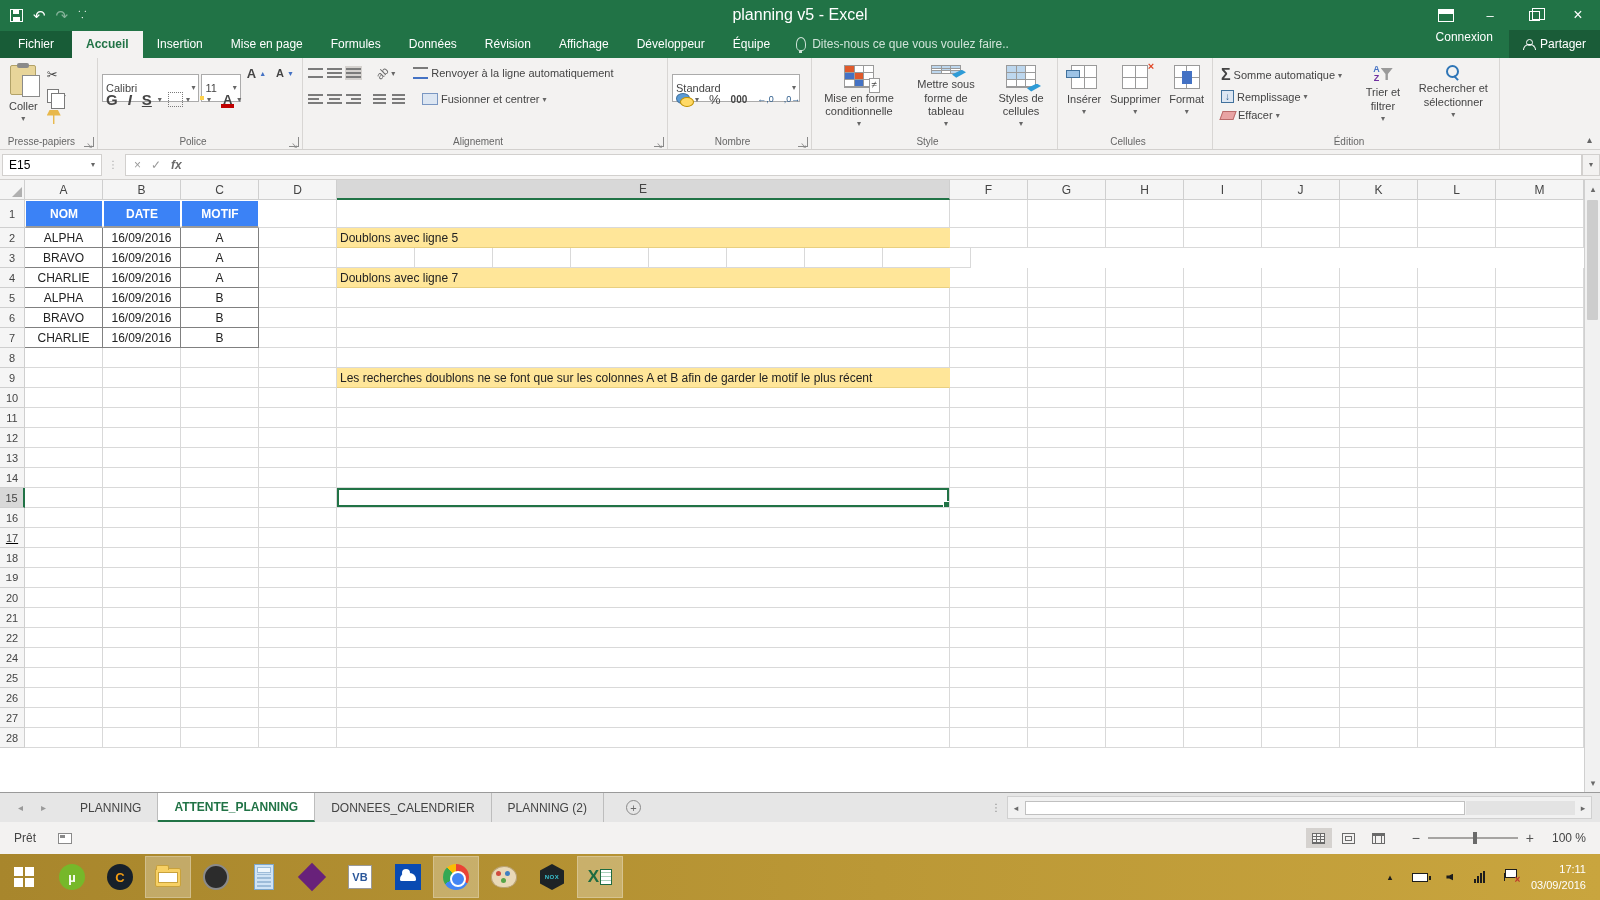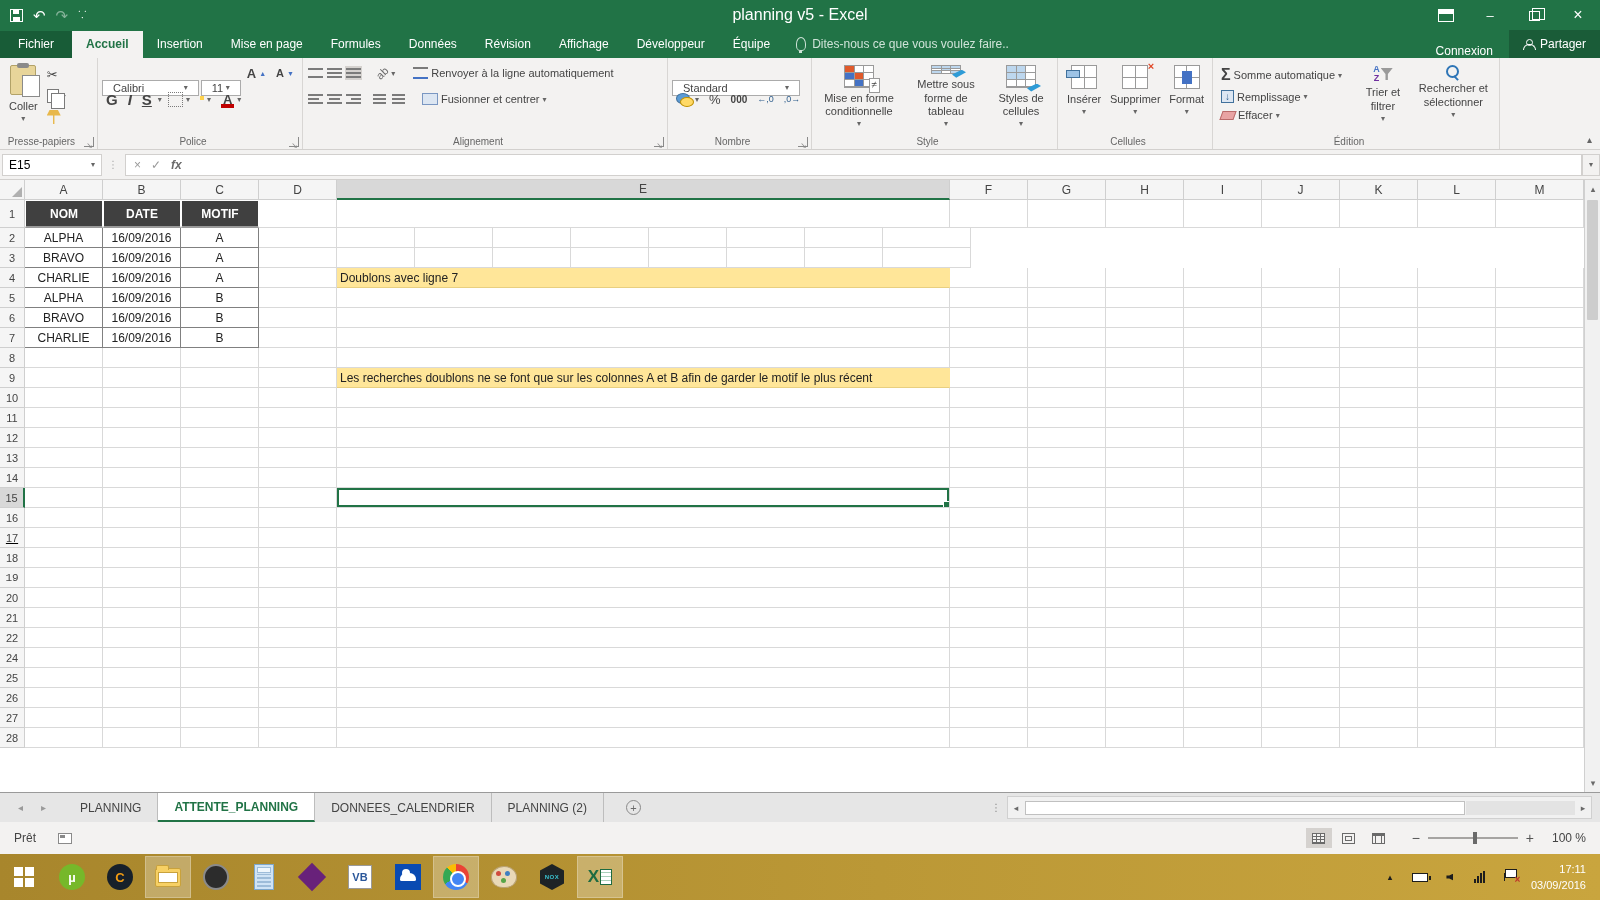--- a/index.html
+++ b/index.html
@@ -25,40 +25,40 @@
   .restore-g:before { content:""; position:absolute; left:2px; top:-4px; width:11px; height:10px; border:1px solid #fff; }
   
   .tabrow { position:absolute; left:0; top:30px; width:1600px; height:28px; background:#217346;
     display:flex; align-items:flex-end; color:#fff; font-size:12px; }
   .rtab { padding:6px 14px 7px; cursor:pointer; white-space:nowrap; }
   .rtab.file { background:#185C37; padding:6px 18px 7px; }
   .rtab.active { background:#f3f2f1; color:#217346; font-weight:bold; }
   .tellme { display:flex; align-items:center; gap:6px; color:#cfe3d8; padding:6px 12px 7px; cursor:text; }
   .bulb { width:10px; height:14px; border:1.5px solid #cfe3d8; border-radius:50% 50% 40% 40%; position:relative; }
   .bulb:after { content:""; position:absolute; left:2px; bottom:-3px; width:3px; height:2px; background:#cfe3d8; }
-  .tab-right { margin-left:auto; display:flex; align-items:flex-end; height:28px; }
+  .tab-right { margin-left:auto; display:flex; align-items:flex-start; height:28px; }
   .connexion { padding:0 16px; cursor:pointer; }
   .partager { display:flex; align-items:center; gap:6px; padding:0 14px; height:28px;
     background:#1a5c38; cursor:pointer; }
   .person { width:11px; height:11px; position:relative; }
   .person:before { content:""; position:absolute; left:3px; top:0; width:5px; height:5px; border:1.2px solid #fff; border-radius:50%; }
   .person:after { content:""; position:absolute; left:0; bottom:0; width:11px; height:5px; border:1.2px solid #fff; border-bottom:none; border-radius:6px 6px 0 0; }
   
   .ribbon { position:absolute; left:0; top:58px; width:1600px; height:92px; background:#f3f2f1;
     border-bottom:1px solid #d2d0ce; display:flex; font-size:11px; color:#444; }
   .rgroup { position:relative; height:100%; border-right:1px solid #d8d6d4; padding:3px 4px 16px; }
   .glabel { position:absolute; bottom:2px; left:0; right:14px; text-align:center; color:#666; font-size:10px; }
   .launcher { position:absolute; bottom:2px; right:3px; width:10px; height:10px; border-left:1px solid #8a8a8a; border-top:1px solid #8a8a8a; transform:rotate(180deg); cursor:pointer; }
   .launcher:after { content:"↘"; position:absolute; left:0px; top:-4px; font-size:8px; color:#8a8a8a; transform:rotate(180deg); }
   .bigbtn { display:flex; flex-direction:column; align-items:center; justify-content:flex-start;
     padding:4px 5px 2px; cursor:pointer; text-align:center; line-height:1.25; height:70px; }
   .caret { font-size:8px; color:#666; }
   .smallbtn { display:flex; align-items:center; gap:3px; padding:2px 4px; cursor:pointer; white-space:nowrap; }
   .combo { background:#fff; border:1px solid #ababab; display:flex; align-items:center;
-    height:16px; padding:0 10px; cursor:pointer;margin-top:29px; }
+    height:28px; padding:0 3px; cursor:pointer;margin-top:29px; }
   .combo .caret { margin-left:auto; }
   .rrow { display:flex; align-items:center; gap:2px; height:24px; margin-bottom:2px; }
   
   .clip { width:26px; height:30px; background:#e8d59a; border:1px solid #b2a268; border-radius:2px; position:relative; }
   .clip:before { content:""; position:absolute; left:6px; top:-3px; width:12px; height:5px; background:#8a8a8a; border-radius:2px; }
   .clip:after { content:""; position:absolute; right:-5px; bottom:-3px; width:16px; height:20px; background:#fff; border:1px solid #8a8a8a; }
   .copyic { width:12px; height:14px; border:1px solid #7a7a7a; background:#fff; position:relative; }
   .copyic:before { content:""; position:absolute; left:3px; top:3px; width:12px; height:14px; border:1px solid #7a7a7a; background:#fff; }
   .fpaint { width:14px; height:14px; background:#e8b84b; clip-path:polygon(20% 0,80% 0,100% 40%,55% 40%,55% 100%,45% 100%,45% 40%,0 40%); }
   
@@ -121,21 +121,21 @@
   .ch { background:#f5f5f5; border-right:1px solid #cfcfcf; border-bottom:1px solid #cfcfcf;
     display:flex; align-items:center; justify-content:center; font-size:12px; color:#444; height:20px; cursor:pointer; }
   .ch.selcol { background:#d8d8d8; border-bottom:2px solid #217346; }
   .rh { background:#f5f5f5; border-right:1px solid #cfcfcf; border-bottom:1px solid #cfcfcf;
     display:flex; align-items:center; justify-content:center; font-size:11px; color:#444; width:25px; cursor:pointer; }
   .rh.selrow { background:#d8d8d8; border-right:2px solid #217346; }
   .corner { position:relative; }
   .corner:after { content:""; position:absolute; right:2px; bottom:2px; border-left:10px solid transparent; border-bottom:10px solid #b0b0b0; }
   .cell { border-right:1px solid #d9d9d9; border-bottom:1px solid #d9d9d9; font-size:12px; color:#222;
     display:flex; align-items:center; justify-content:center; overflow:hidden; white-space:nowrap; cursor:cell; }
-  .cell.hdrblue { background:#404040; color:#fff; font-weight:bold; border:1px solid #fff; border-bottom:2px solid #9a9a9a; }
+  .cell.hdrblue { background:#3b82f6; color:#fff; font-weight:bold; border:1px solid #fff; border-bottom:2px solid #9a9a9a; }
   .cell.tbl { border-right:1px solid #808080; border-bottom:1px solid #808080; font-weight:500; }
   .cell.note { background:#FFE699; justify-content:flex-start; padding-left:3px; border-right:1px solid #FFE699; border-bottom:1px solid #e8cf80; }
   .cell.selcell { box-shadow:inset 0 0 0 2px #217346; position:relative; }
   .cell.selcell:after { content:""; position:absolute; right:-2px; bottom:-2px; width:6px; height:6px; background:#217346; border:1px solid #fff; }
   .vscroll { position:absolute; right:0; top:0; width:16px; height:612px; background:#f1f1f1; border-left:1px solid #d0d0d0; }
   .vsa { width:16px; height:18px; display:flex; align-items:center; justify-content:center; color:#6a6a6a; font-size:9px; cursor:pointer; }
   .vthumb { position:absolute; left:2px; top:20px; width:11px; height:120px; background:#cdcdcd; border-radius:1px; }
   .vsa.dn { position:absolute; bottom:0; }
   
   .sheetbar { position:absolute; left:0; top:792px; width:1600px; height:30px; background:#e6e6e6;
@@ -578,20 +578,21 @@
         <div class="cell" style="width: 78px; height: 28px;"></div>
         <div class="cell" style="width: 78px; height: 28px;"></div>
         <div class="cell" style="width: 88px; height: 28px;"></div>
       </div>
       <div class="gr-row" style="height: 20px;">
         <div class="rh" style="width: 25px; height: 20px;">2</div>
         <div class="cell tbl" style="width: 78px; height: 20px;">ALPHA</div>
         <div class="cell tbl" style="width: 78px; height: 20px;">16/09/2016</div>
         <div class="cell tbl" style="width: 78px; height: 20px;">A</div>
         <div class="cell" style="width: 78px; height: 20px;"></div>
+        <div class="cell note" style="width: 613px; height: 20px;">Doublons avec ligne 5</div>
         <div class="cell" style="width: 78px; height: 20px;"></div>
         <div class="cell" style="width: 78px; height: 20px;"></div>
         <div class="cell" style="width: 78px; height: 20px;"></div>
         <div class="cell" style="width: 78px; height: 20px;"></div>
         <div class="cell" style="width: 78px; height: 20px;"></div>
         <div class="cell" style="width: 78px; height: 20px;"></div>
         <div class="cell" style="width: 78px; height: 20px;"></div>
         <div class="cell" style="width: 88px; height: 20px;"></div>
       </div>
       <div class="gr-row" style="height: 20px;">

